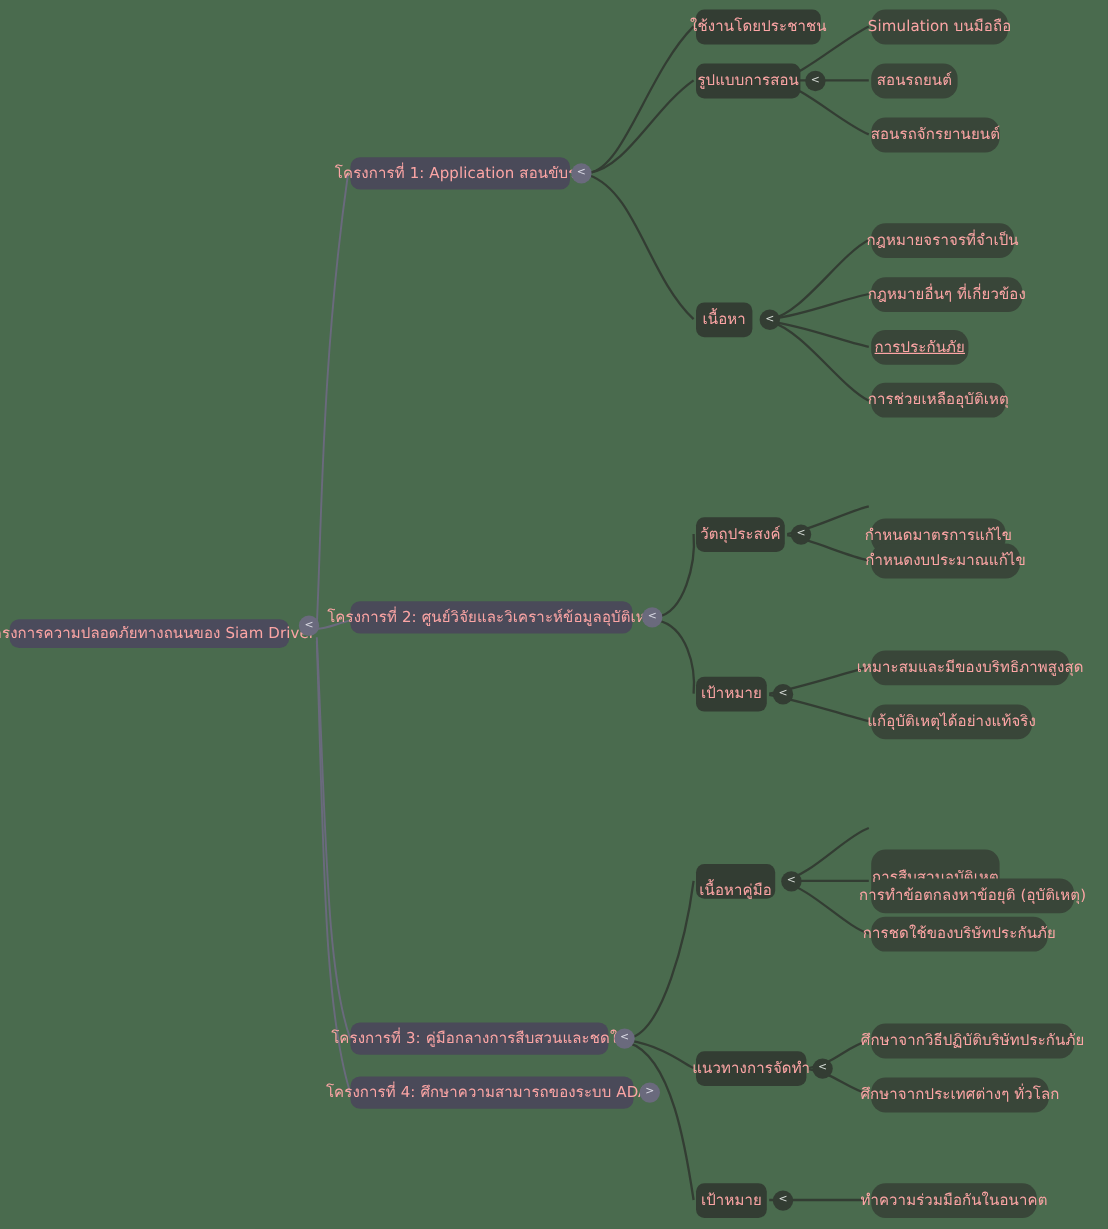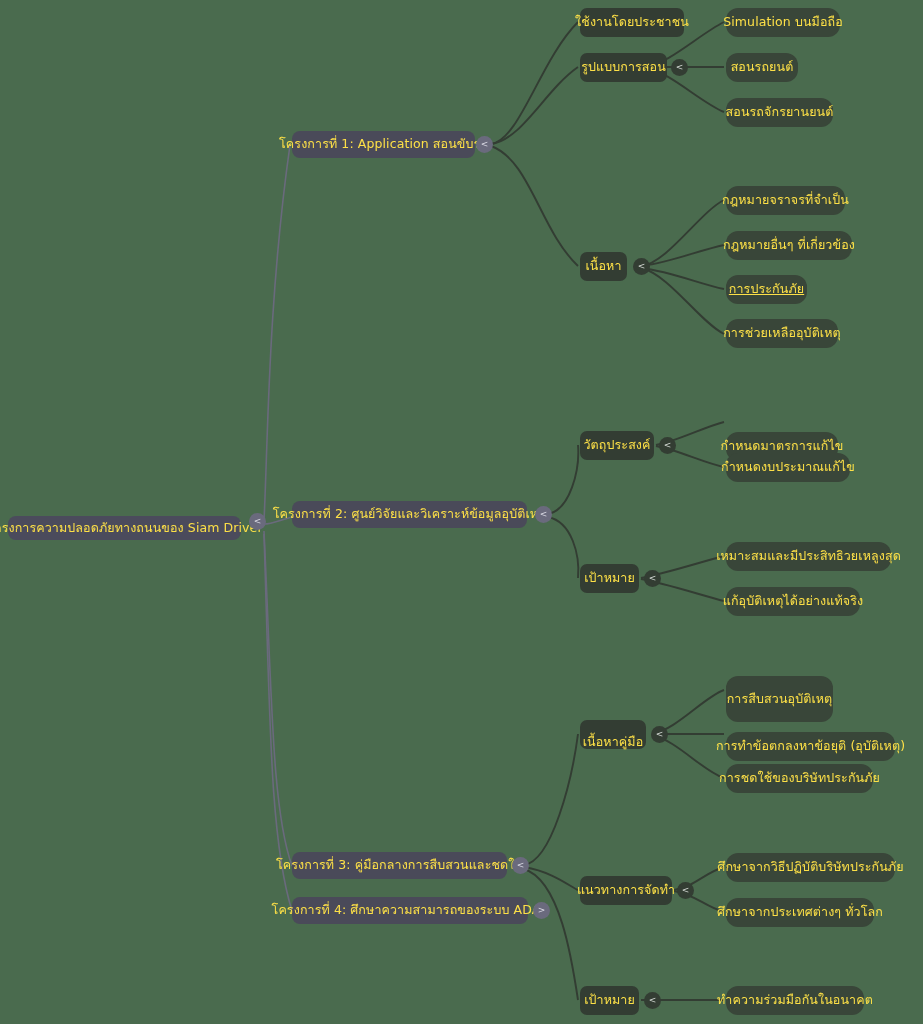--- a/index.html
+++ b/index.html
@@ -22,21 +22,21 @@
     width: 923px; height: 1024px;
     pointer-events: none;
   }
   .node {
     position: absolute;
     box-sizing: border-box;
     display: flex;
     align-items: center;
     justify-content: center;
     border-radius: 7px;
-    color: #fde047;
+    color: #fca5a5;
     font-size: 12.5px;
     line-height: 1.15;
     white-space: nowrap;
     padding: 0 11px;
     letter-spacing: .1px;
   }
   .node.lv-root {
     background: #4b4b5c;
     border-radius: 8px;
     font-size: 12.5px;
@@ -195,40 +195,40 @@
     <span>กำหนดงบประมาณแก้ไข</span>
   </div>
 
   <div class="node lv-2" style="left:580px; top:564px; width:59px; height:29px;">
     <span>เป้าหมาย</span>
   </div>
   <div class="toggle tg-dark" style="left:644px; top:570px;">
     <span>&lt;</span>
   </div>
   <div class="node lv-3" style="left:726px; top:542px; width:165px; height:29px;">
-    <span>เหมาะสมและมีประสิทธิวยเหลูงสุด</span>
+    <span>เหมาะสมและมีของบริทธิภาพสูงสุด</span>
   </div>
   <div class="node lv-3" style="left:726px; top:587px; width:134px; height:29px;">
     <span>แก้อุบัติเหตุได้อย่างแท้จริง</span>
   </div>
 
   <div class="node lv-1" style="left:292px; top:852px; width:215px; height:27px;">
     <span>โครงการที่ 3: คู่มือกลางการสืบสวนและชดใช้</span>
   </div>
   <div class="toggle tg-purple" style="left:512px; top:857px;">
     <span>&lt;</span>
   </div>
 
   <div class="node lv-2" style="left:580px; top:720px; width:66px; height:29px;align-items:flex-end;">
     <span>เนื้อหาคู่มือ</span>
   </div>
   <div class="toggle tg-dark" style="left:651px; top:726px;">
     <span>&lt;</span>
   </div>
-  <div class="node lv-3" style="left:726px; top:676px; width:107px; height:46px;">
+  <div class="node lv-3" style="left:726px; top:708px; width:107px; height:46px;">
     <span>การสืบสวนอุบัติเหตุ</span>
   </div>
   <div class="node lv-3" style="left:726px; top:720px; width:169px; height:29px;margin-top:12px;">
     <span>การทำข้อตกลงหาข้อยุติ (อุบัติเหตุ)</span>
   </div>
   <div class="node lv-3" style="left:726px; top:764px; width:147px; height:29px;justify-content:center;">
     <span>การชดใช้ของบริษัทประกันภัย</span>
   </div>
 
   <div class="node lv-2" style="left:580px; top:876px; width:92px; height:29px;">

